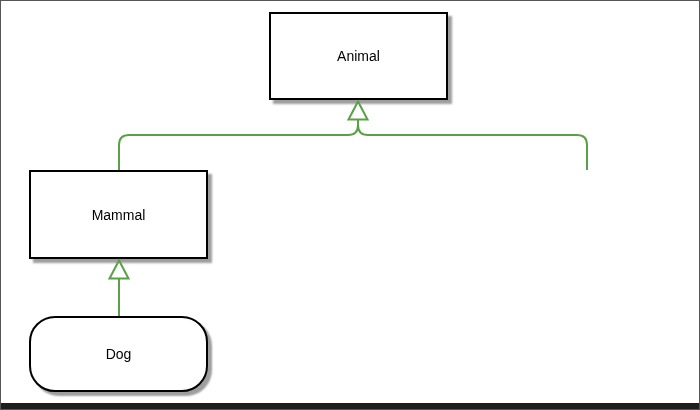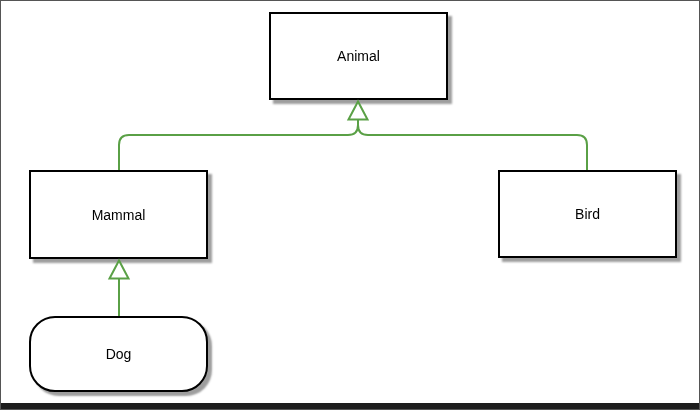--- a/index.html
+++ b/index.html
@@ -30,23 +30,20 @@
 <body>
 
 <div class="canvas">
 
   <div class="node" id="node-animal">
     <span class="label">Animal</span>
   </div>
   <div class="node" id="node-mammal">
     <span class="label">Mammal</span>
   </div>
-  <div class="node" id="node-bird">
-    <span class="label">Bird</span>
-  </div>
   <div class="node" id="node-dog">
     <span class="label">Dog</span>
   </div>
 
   <svg class="edges" viewBox="0 0 700 410">
 
     <path d="M118 169 L118 144 Q118 134 128 134 L347 134 Q357 134 357 124 L357 118.5" fill="none" stroke-width="2" stroke="#5aa046"></path>
 
     <path d="M586 169 L586 144 Q586 134 576 134 L367 134 Q357 134 357 124 L357 118.5" fill="none" stroke-width="2" stroke="#5aa046"></path>
 

